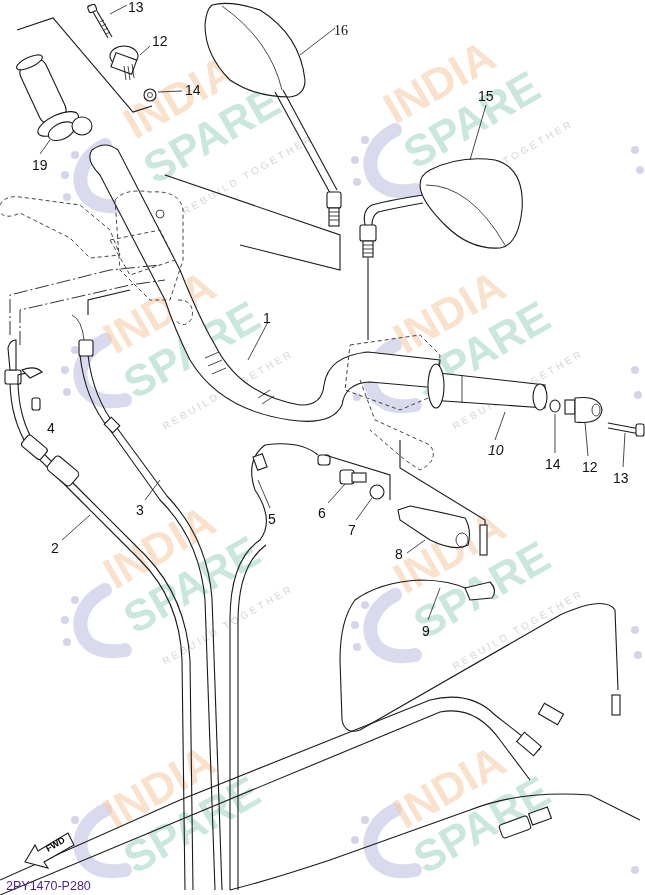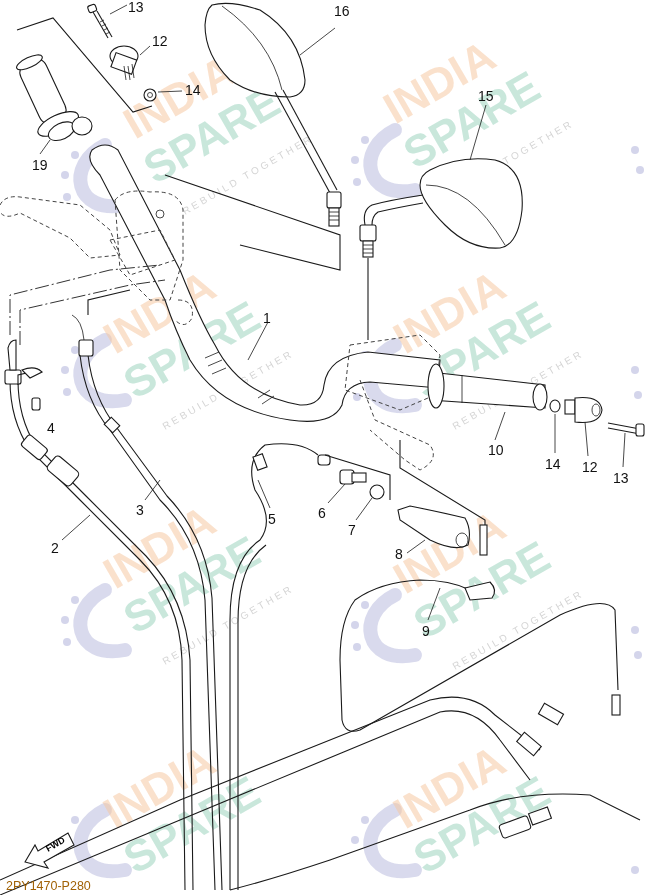--- a/index.html
+++ b/index.html
@@ -11,21 +11,21 @@
   .dash { stroke: #333; stroke-width: 1; fill: none; stroke-dasharray: 14 3 2 3; }
   .hid  { stroke: #444; stroke-width: 1; fill: none; stroke-dasharray: 4 3; }
   .part { stroke: #1a1a1a; stroke-width: 1.1; fill: #ffffff; }
   .cable { stroke: #1a1a1a; stroke-width: 1.1; fill: none; }
   .wm-orange { fill: #f6c9a4; opacity: 0.55; font-weight: bold; font-family: "Liberation Sans", sans-serif; }
   .wm-green  { fill: #9dd4bf; opacity: 0.55; font-weight: bold; font-family: "Liberation Sans", sans-serif; }
   .wm-small  { fill: #b9b9b9; opacity: 0.6; font-family: "Liberation Sans", sans-serif; letter-spacing: 3px; }
   .wm-logo   { stroke: #c9cbe6; stroke-width: 14; fill: none; opacity: 0.7; stroke-linecap: round; }
   .wm-dot    { fill: #c9cbe6; opacity: 0.8; }
   .callout { position: absolute; font-size: 14px; color: #111; line-height: 1; white-space: nowrap; }
-  .code { position: absolute; left: 6px; top: 879px; font-size: 12.5px; color: #a16207; }
+  .code { position: absolute; left: 6px; top: 879px; font-size: 12.5px; color: #4c1d95; }
 </style>
 </head>
 <body>
 
 <div id="canvas">
 <svg width="645" height="895" viewBox="0 0 645 895" xmlns="http://www.w3.org/2000/svg">
 
   <g>
     <g transform="translate(95,175)">
       <circle class="wm-dot" cx="-20" cy="-20" r="4"></circle>
@@ -281,24 +281,24 @@
 
 <span class="callout" style="left:263px;top:311px;">1</span>
 <span class="callout" style="left:51px;top:541px;">2</span>
 <span class="callout" style="left:136px;top:503px;">3</span>
 <span class="callout" style="left:47px;top:421px;">4</span>
 <span class="callout" style="left:268px;top:512px;">5</span>
 <span class="callout" style="left:318px;top:506px;">6</span>
 <span class="callout" style="left:348px;top:523px;">7</span>
 <span class="callout" style="left:395px;top:547px;">8</span>
 <span class="callout" style="left:422px;top:624px;">9</span>
-<span class="callout" style="left:488px;top:443px;">10</span>
+<span class="callout" style="left:488px;top:443px;font-style:italic;">10</span>
 <span class="callout" style="left:32px;top:158px;">19</span>
 <span class="callout" style="left:152px;top:34px;">12</span>
 <span class="callout" style="left:128px;top:0px;">13</span>
 <span class="callout" style="left:185px;top:83px;">14</span>
 <span class="callout" style="left:582px;top:460px;">12</span>
 <span class="callout" style="left:613px;top:471px;">13</span>
 <span class="callout" style="left:545px;top:457px;">14</span>
 <span class="callout" style="left:478px;top:89px;">15</span>
-<span class="callout" style="left:334px;top:4px;">16</span>
+<span class="callout" style="left:334px;top:24px;font-family:Liberation Serif, serif;">16</span>
 
 <span class="code">2PY1470-P280</span>
 
 </body></html>

